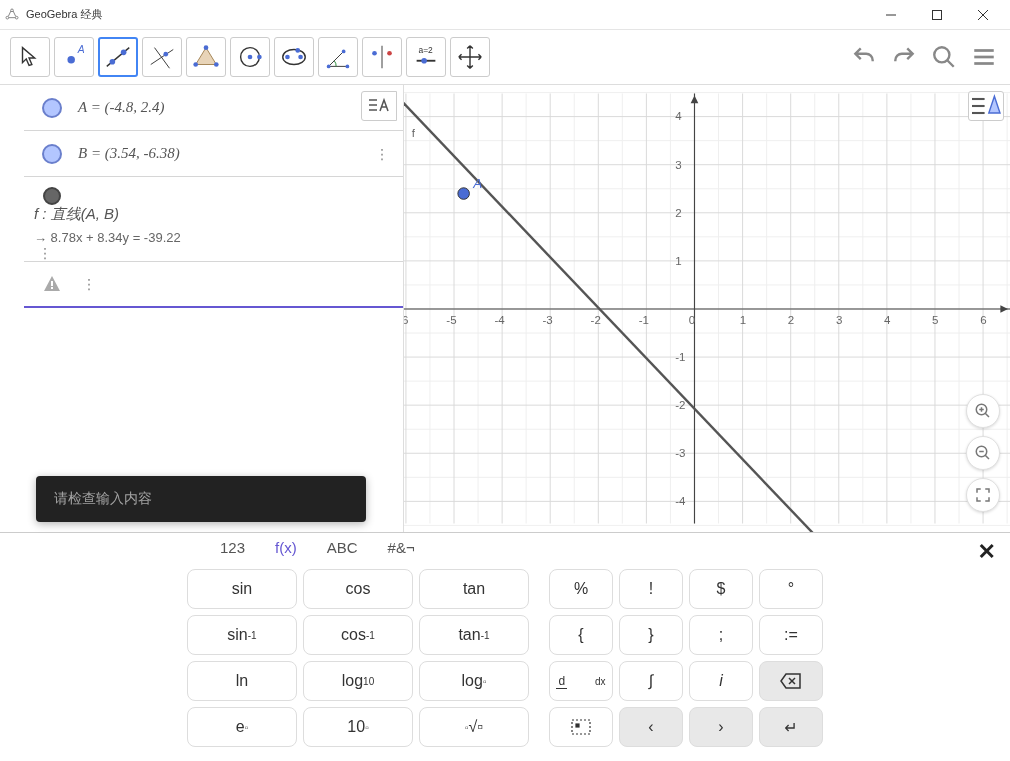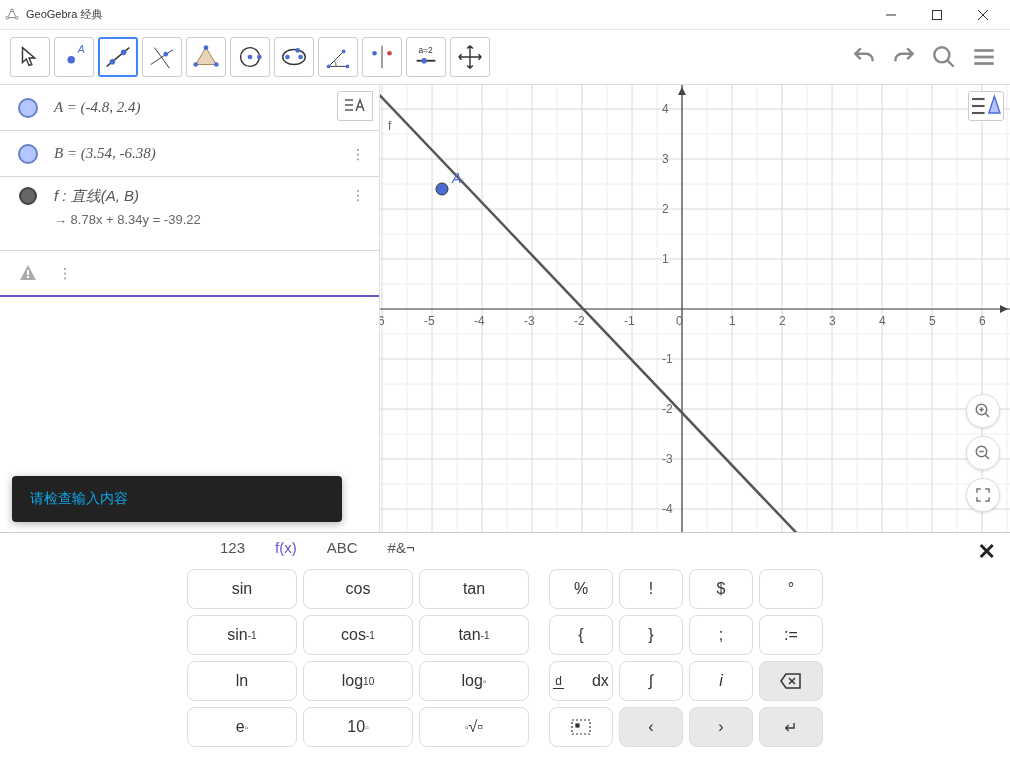--- a/index.html
+++ b/index.html
@@ -16,34 +16,34 @@
   
   .toolbar { height: 55px; display: flex; align-items: center; padding: 0 10px; gap: 4px; border-bottom: 1px solid #ddd; }
   .toolbtn { width: 40px; height: 40px; border: 1px solid #ccc; border-radius: 3px; display: flex; align-items: center; justify-content: center; cursor: pointer; position: relative; background:#fff;}
   .toolbtn.selected { border: 2px solid #4285f4; }
   .toolbtn svg { width: 30px; height: 30px; }
   .toolbar-right { margin-left: auto; display: flex; align-items: center; gap: 8px; }
   .ricon { width: 32px; height: 32px; display: flex; align-items: center; justify-content: center; cursor: pointer; color:#888;}
   .ricon svg { width: 26px; height: 26px; stroke: #888; }
 
   
-  .main { display: flex; height: 447px; position: relative; }
+  .main { display: flex; height: 447px; position: relative; padding-left: 24px; }
   .algebra { width: 380px; border-right: 1px solid #ddd; display: flex; flex-direction: column; position: relative; }
   .row { display: flex; align-items: center; min-height: 46px; border-bottom: 1px solid #d6d6d6; padding: 0 6px; font-size: 15px; color: #555; position:relative;}
-  .row.tall { min-height: 74px; flex-direction: row; align-items: flex-start; padding-top:10px;}
+  .row.tall { min-height: 74px; flex-direction: column; align-items: flex-start; padding-top:10px;}
   .row.warn { border-bottom: 2px solid #6557d2; }
   .bullet { width: 44px; display: flex; align-items: center; justify-content: center; }
   .bullet .circ { width: 20px; height: 20px; border-radius: 50%; border: 2px solid #666; }
   .bullet .circ.blue { background: #b3c6ff; border-color: #6a7fcc; }
   .bullet .circ.gray { background: #666; border-color:#444; width:18px; height:18px;}
   .rowtext { flex: 1; padding: 0 4px; font-family: 'Times New Roman', serif; font-style: italic; color:#555;}
   .sub { font-size: 13px; color: #666; margin-top: 6px; font-style: normal;}
   .rowmenu { width: 30px; display: flex; align-items: center; justify-content: center; color: #888; cursor:pointer; font-size:14px;}
   .sortbtn { position: absolute; top: 6px; right: 6px; width: 36px; height: 30px; background: #fff; border: 1px solid #ccc; border-radius: 3px 0 0 3px; display:flex; align-items:center; justify-content:center; cursor:pointer; z-index:5;}
-  .toast { position: absolute; left: 12px; bottom: 10px; background: #222; color: #0ea5e9; padding: 14px 18px; border-radius: 4px; font-size: 14px; width: 330px; box-shadow: 0 2px 8px rgba(0,0,0,.3);}
+  .toast { position: absolute; left: 12px; bottom: 10px; background: #222; color: #a3a3a3; padding: 14px 18px; border-radius: 4px; font-size: 14px; width: 330px; box-shadow: 0 2px 8px rgba(0,0,0,.3);}
 
   
   .graph { flex: 1; position: relative; background:#fff; }
   .graph svg { width: 100%; height: 100%; }
   .stylebar { position:absolute; top:6px; right:6px; width:36px; height:30px; background:#fff; border:1px solid #ccc; border-radius:3px; display:flex; align-items:center; justify-content:center; cursor:pointer;}
   .zoomctl { position:absolute; right:10px; bottom:20px; display:flex; flex-direction:column; gap:8px;}
   .zoomctl .zb { width:34px; height:34px; background:#fff; border:1px solid #e0e0e0; border-radius:50%; display:flex; align-items:center; justify-content:center; cursor:pointer; box-shadow:0 1px 3px rgba(0,0,0,.15);}
   .zoomctl .zb svg { width:18px; height:18px; stroke:#777; }
 
   
@@ -421,21 +421,21 @@
       <div class="key">!</div>
       <div class="key">$</div>
       <div class="key">°</div>
       <div class="key">{</div>
       <div class="key">}</div>
       <div class="key">;</div>
       <div class="key">:=</div>
       <div class="key" style="font-size:12px;">
           <span style="border-bottom:1px solid #333;padding:0 2px;">d</span>
           <br>
-          <span style="font-size:16px;margin-left:28px;">dx</span>
+          <span style="font-size:10px;margin-left:28px;">dx</span>
         </div>
       <div class="key">∫</div>
       <div class="key" style="font-style:italic;">i</div>
       <div class="key dark">
           <svg width="22" height="16" viewBox="0 0 22 16" fill="none" stroke="#333" stroke-width="1.5">
             <path d="M6 1h14v14H6L1 8z"></path>
             <line x1="9" y1="5" x2="15" y2="11"></line>
             <line x1="15" y1="5" x2="9" y2="11"></line>
           </svg>
         </div>

